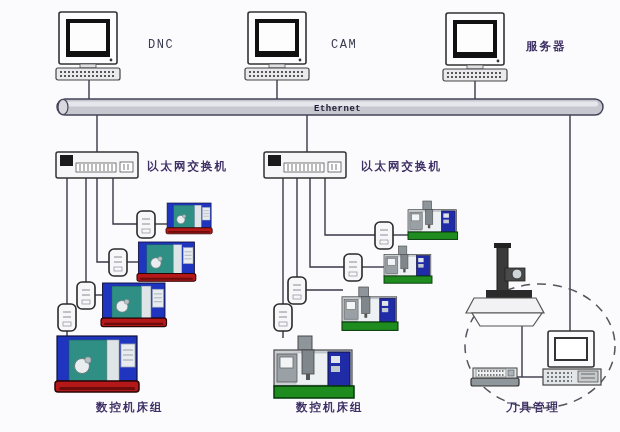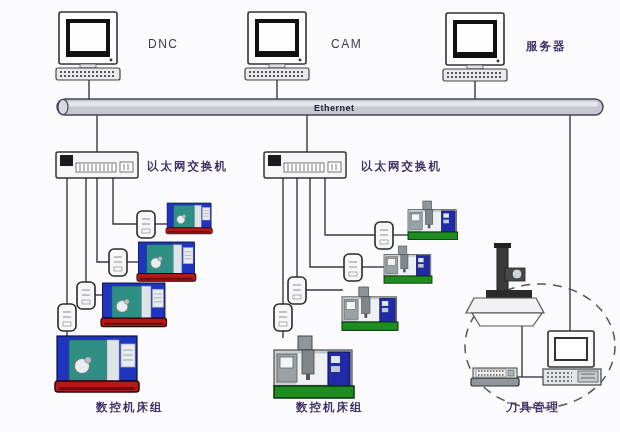--- a/index.html
+++ b/index.html
@@ -1,18 +1,18 @@
 <!DOCTYPE html>
 <html><head>
 <meta charset="utf-8">
 <style>
   html,body{margin:0;padding:0;background:#ffffff;}
   .stage{
     position:relative;width:620px;height:432px;background:#fbfbfd;
-    font-family:Liberation Sans, sans-serif;overflow:hidden;
+    font-family:Liberation Mono, monospace;overflow:hidden;
   }
   svg{display:block}
   .cable{stroke:#383848;stroke-width:1.4;fill:none}
   .lbl-en{font-size:12px;fill:#3a3a52;letter-spacing:1.5px}
   .lbl-cn{font-size:11.5px;fill:#3f3166;letter-spacing:2px;font-weight:bold}
   .lbl-bus{font-size:9px;fill:#20203a;font-weight:bold;letter-spacing:.5px}
 </style>
 </head>
 <body>
 

